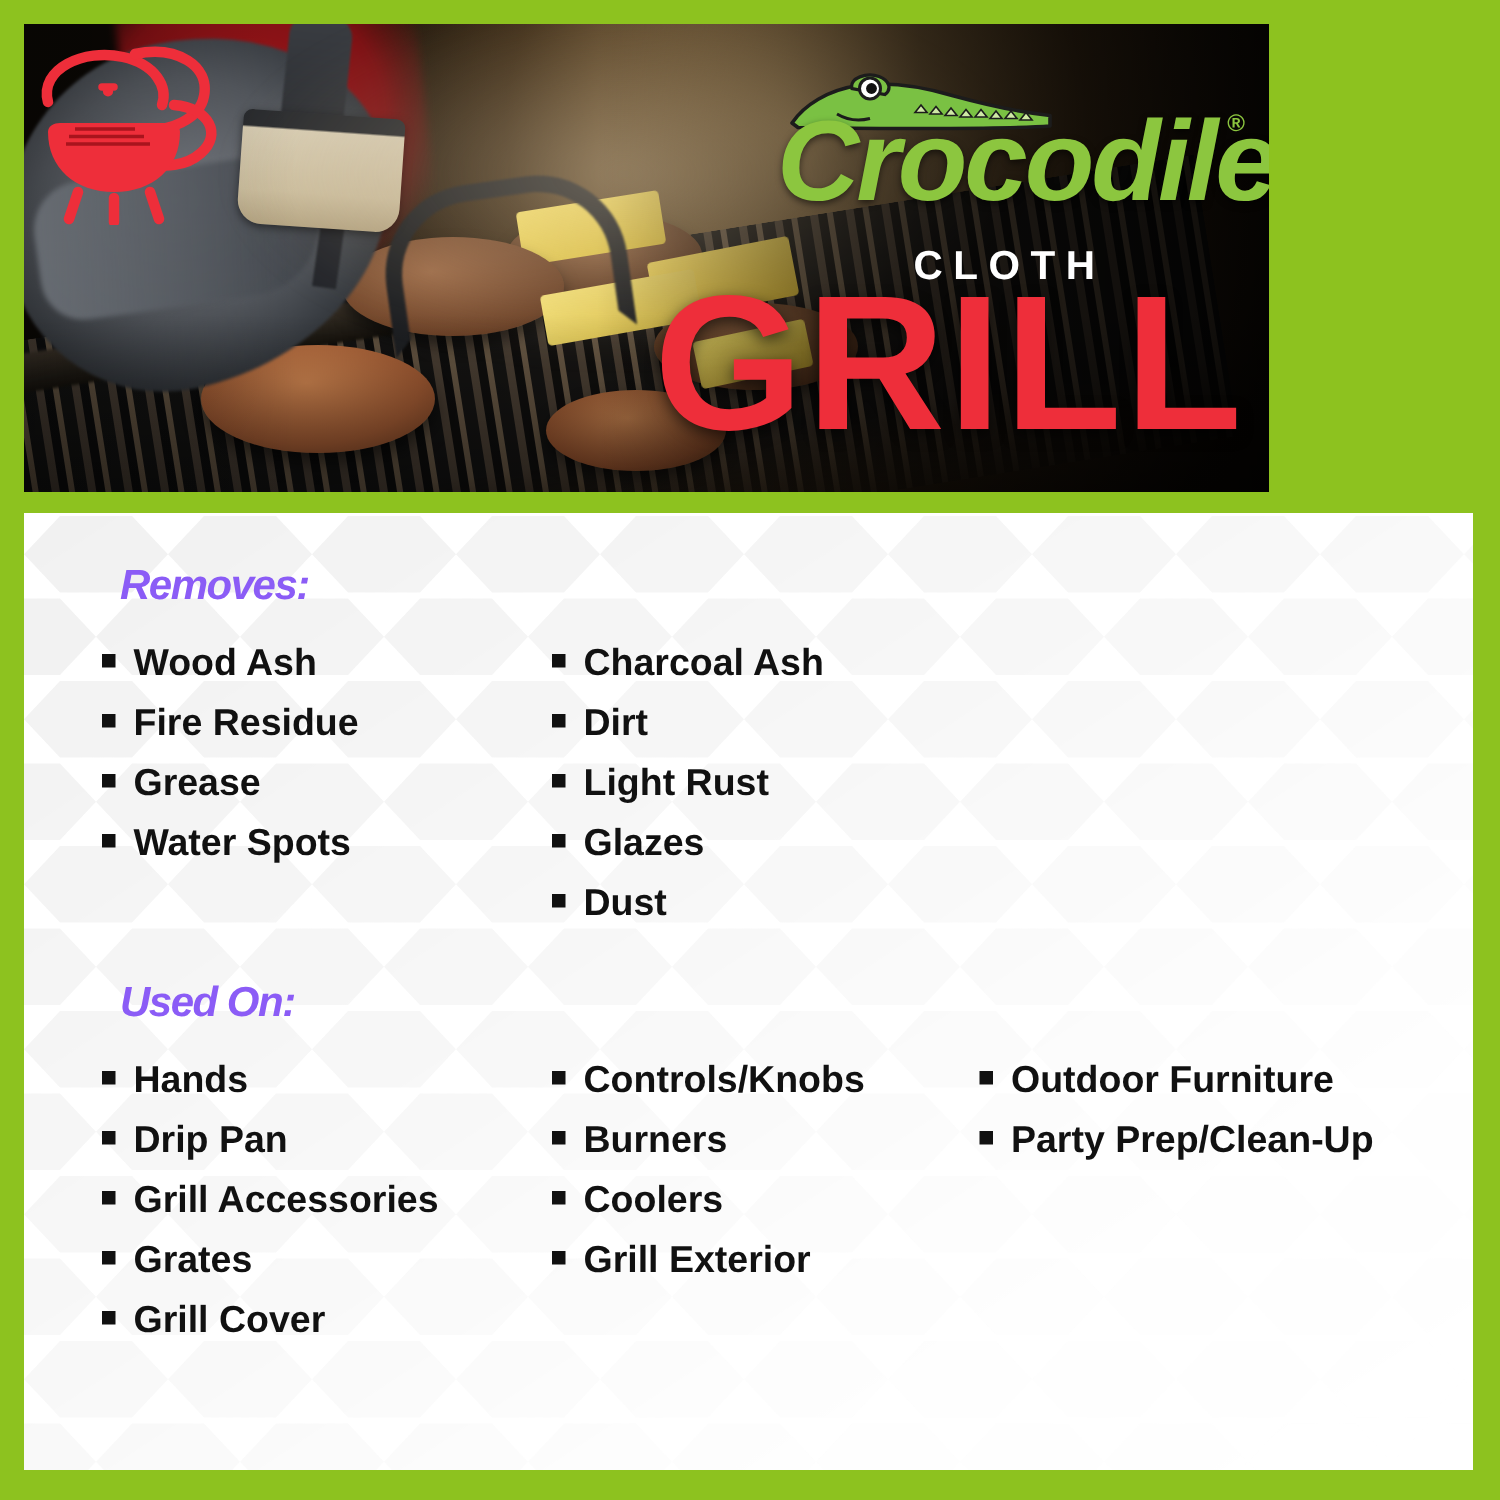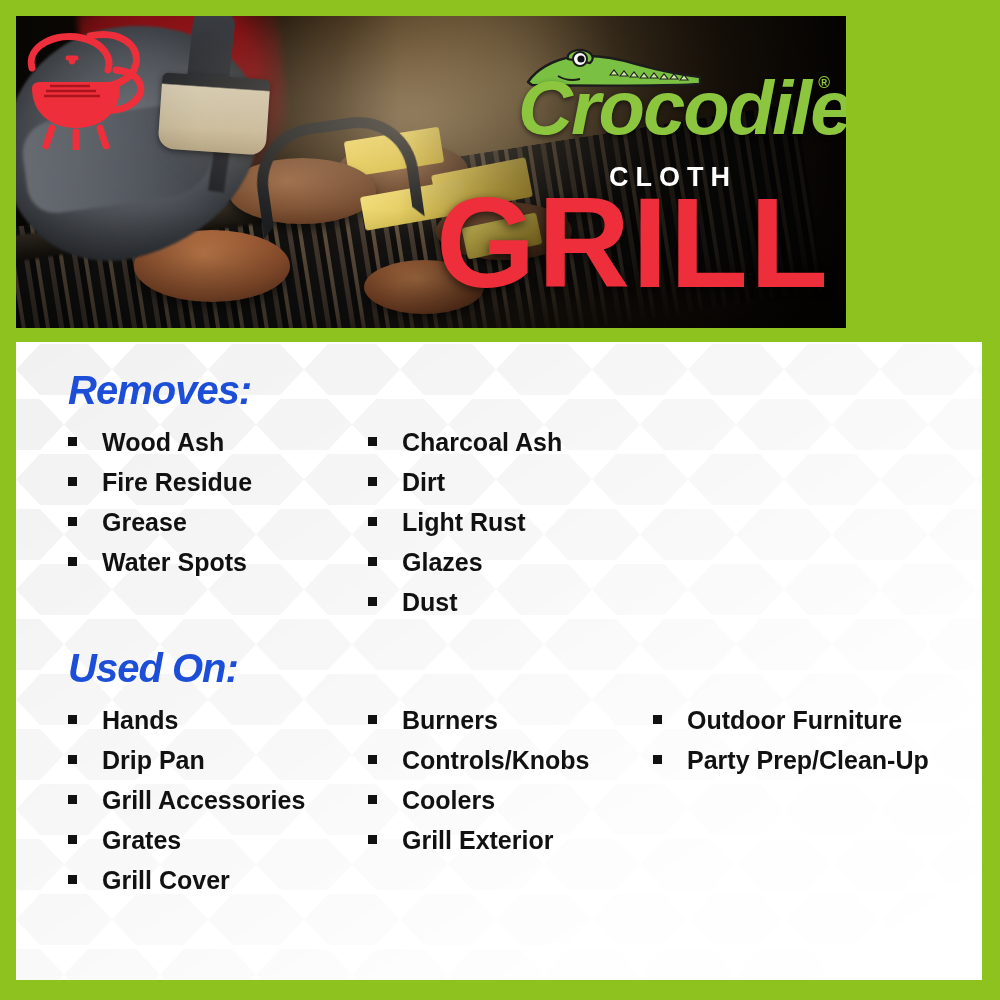--- a/index.html
+++ b/index.html
@@ -165,28 +165,28 @@
 
   
   .panel{
     position:relative;margin-top:14px;width:966px;height:638px;
     background:#ffffff;overflow:hidden;
   }
   .hexes{position:absolute;inset:0;}
   .panel-inner{position:relative;padding:26px 0 0 52px;}
 
   .sect-title{
-    font-size:40px;line-height:44px;font-weight:800;font-style:italic;
-    color:#1d4ed8;letter-spacing:-1px;margin:0 0 10px 0;
+    font-size:28px;line-height:44px;font-weight:800;font-style:italic;
+    color:#8b5cf6;letter-spacing:-1px;margin:0 0 10px 12px;
     font-family:"Liberation Sans", sans-serif;
   }
   .cols{display:flex;}
   ul.plist{list-style:none;margin:0;padding:0;}
   ul.plist li{
-    display:flex;align-items:baseline;gap:25px;
+    display:flex;align-items:baseline;gap:12px;
     font-size:25px;line-height:40px;font-weight:800;color:#111;
     font-family:"Liberation Sans", sans-serif;white-space:nowrap;
   }
   .bsq{
     flex:0 0 auto;width:9px;height:9px;background:#111;
     display:inline-block;position:relative;top:-5px;
   }
   .removes-c1{width:300px;}
   .removes-c2{width:300px;}
   .used-c1{width:300px;}
@@ -366,25 +366,25 @@
               <span>Grates</span>
             </li>
           <li>
               <span class="bsq"></span>
               <span>Grill Cover</span>
             </li>
         </ul>
         <ul class="plist used-c2">
           <li>
               <span class="bsq"></span>
+              <span>Controls/Knobs</span>
+            </li>
+          <li>
+              <span class="bsq"></span>
               <span>Burners</span>
-            </li>
-          <li>
-              <span class="bsq"></span>
-              <span>Controls/Knobs</span>
             </li>
           <li>
               <span class="bsq"></span>
               <span>Coolers</span>
             </li>
           <li>
               <span class="bsq"></span>
               <span>Grill Exterior</span>
             </li>
         </ul>

